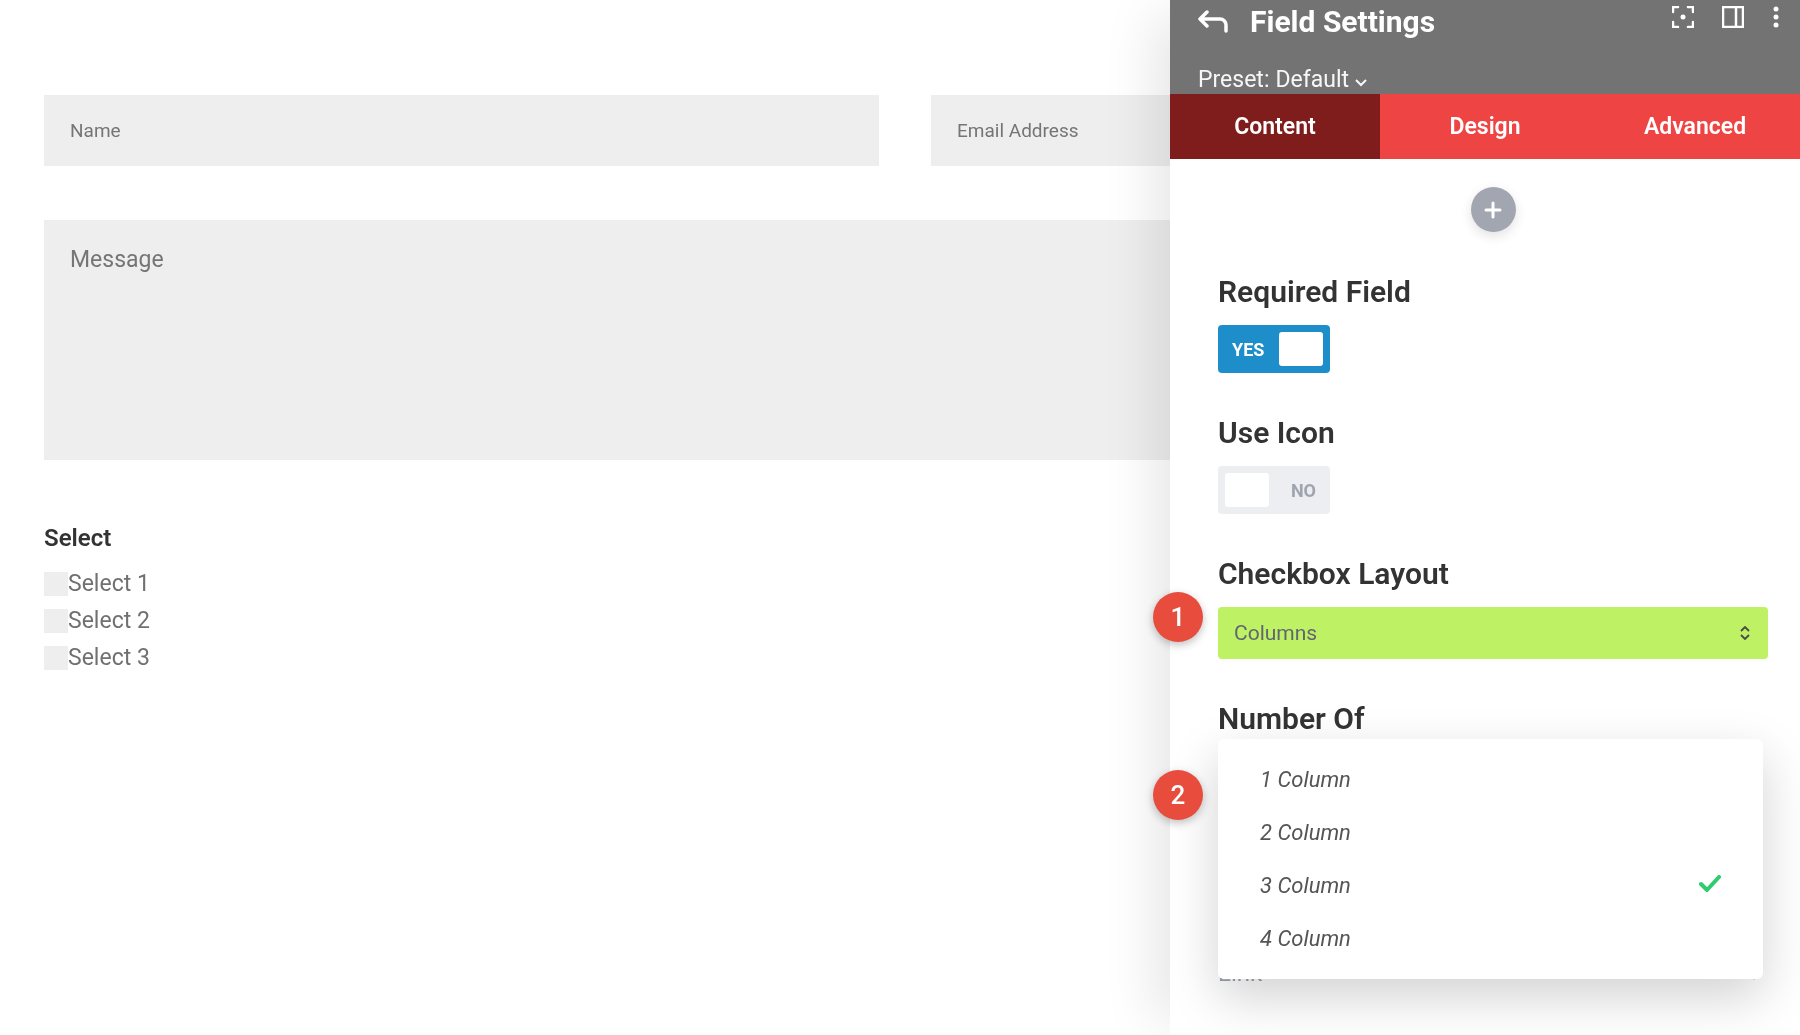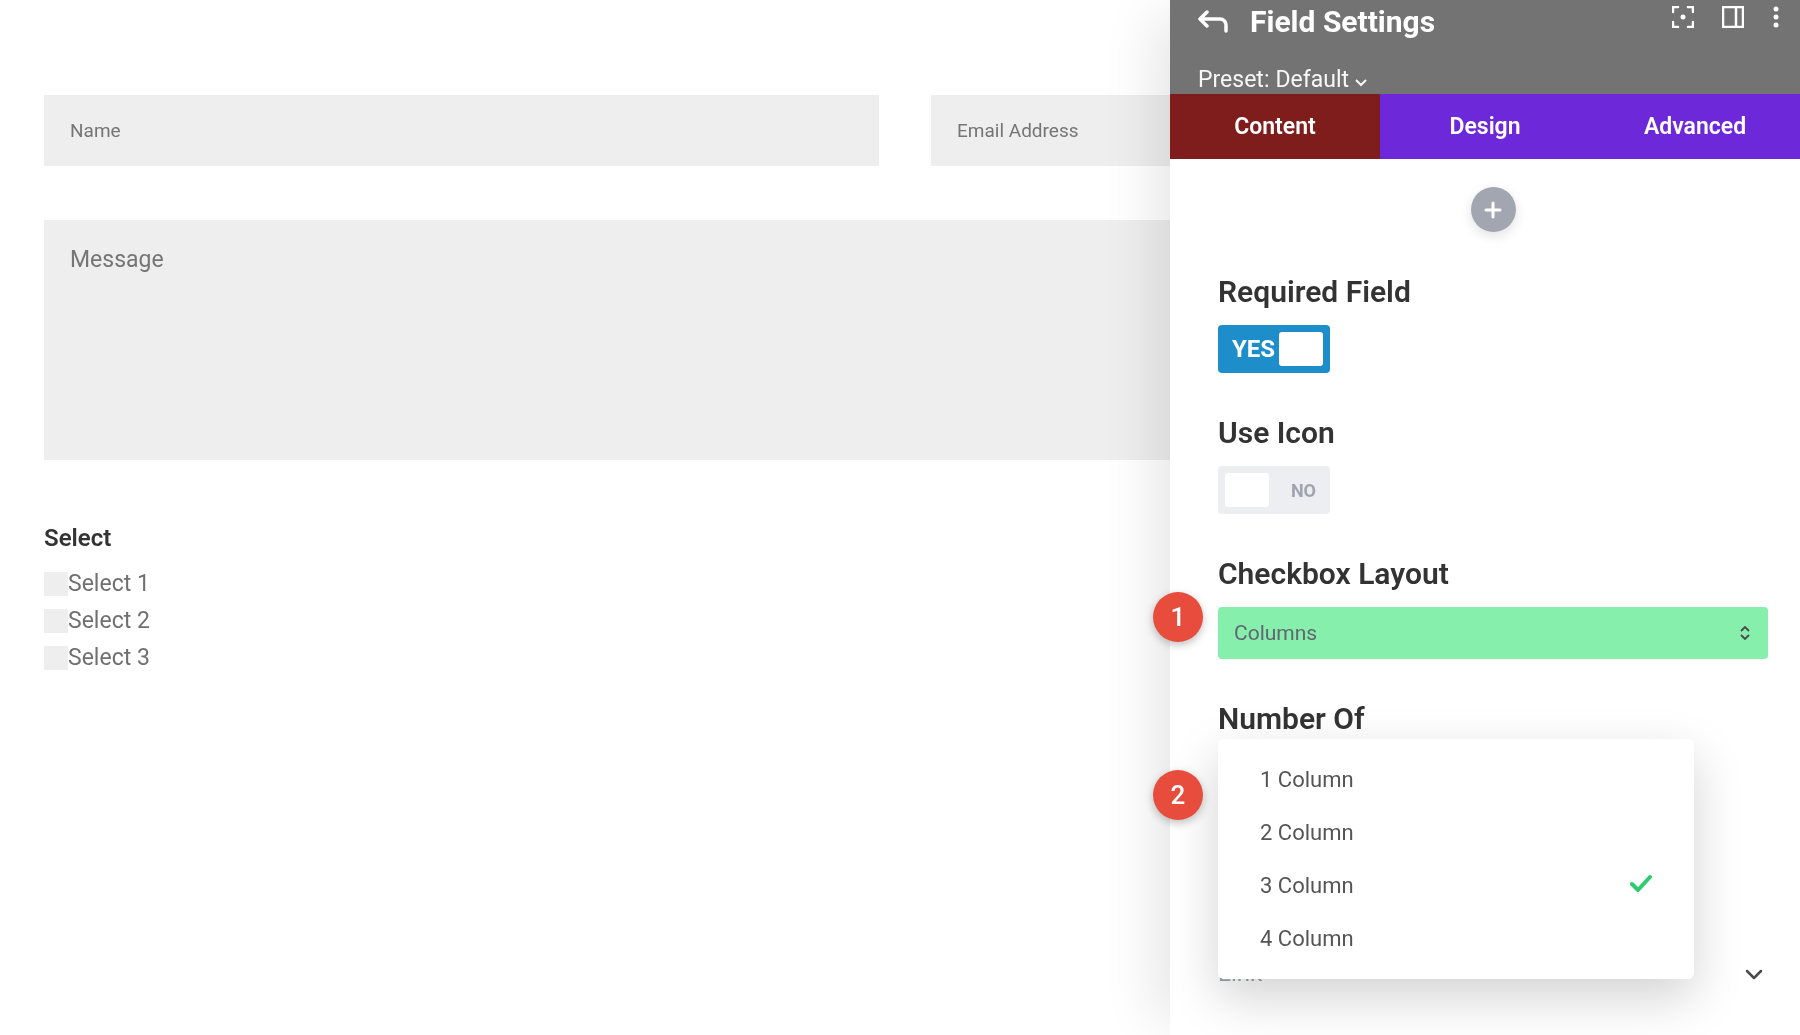--- a/index.html
+++ b/index.html
@@ -146,21 +146,21 @@
     justify-content: center;
     font-size: 23px;
     font-weight: 600;
     color: #fff;
     cursor: pointer;
   }
   .tab.active {
     background: #7f1d1d;
   }
   .tab.inactive {
-    background: #6d28d9;
+    background: #ef4444;
   }
 
   .panel-body {
     padding: 30px 32px 0 48px;
     position: relative;
   }
 
   .add-circle-wrap {
     display: flex;
     justify-content: center;
@@ -202,42 +202,42 @@
     background: #1e8ecb;
   }
   .toggle.off {
     background: #eceef2;
   }
   .toggle-label-yes {
     position: absolute;
     left: 14px;
     color: #fff;
     font-weight: 700;
-    font-size: 24px;
+    font-size: 18px;
   }
   .toggle-label-no {
     position: absolute;
     right: 14px;
     color: #9fa4ae;
     font-weight: 700;
     font-size: 18px;
   }
   .toggle-knob {
     position: absolute;
     width: 44px;
     height: 34px;
     background: #fff;
     border-radius: 3px;
     top: 7px;
   }
   .toggle.on .toggle-knob { right: 7px; }
   .toggle.off .toggle-knob { left: 7px; }
 
   .select-control {
-    background: #86efac;
+    background: #bef264;
     border-radius: 4px;
     height: 52px;
     display: flex;
     align-items: center;
     padding: 0 22px 0 16px;
     font-size: 21px;
     color: #616670;
     position: relative;
     margin-bottom: 40px;
     cursor: pointer;
@@ -248,25 +248,26 @@
     display: flex;
     flex-direction: column;
     gap: 2px;
   }
 
   .dropdown {
     position: absolute;
     background: #fff;
     border-radius: 6px;
     box-shadow: 0 18px 50px rgba(0,0,0,0.18);
-    width: 476px;
+    width: 545px;
     left: 48px;
     top: 580px;
     padding: 14px 0;
     z-index: 10;
+    font-style: italic;
   }
   .dropdown-item {
     padding: 14px 42px;
     font-size: 22px;
     color: #555;
     display: flex;
     justify-content: space-between;
     align-items: center;
     cursor: pointer;
   }

